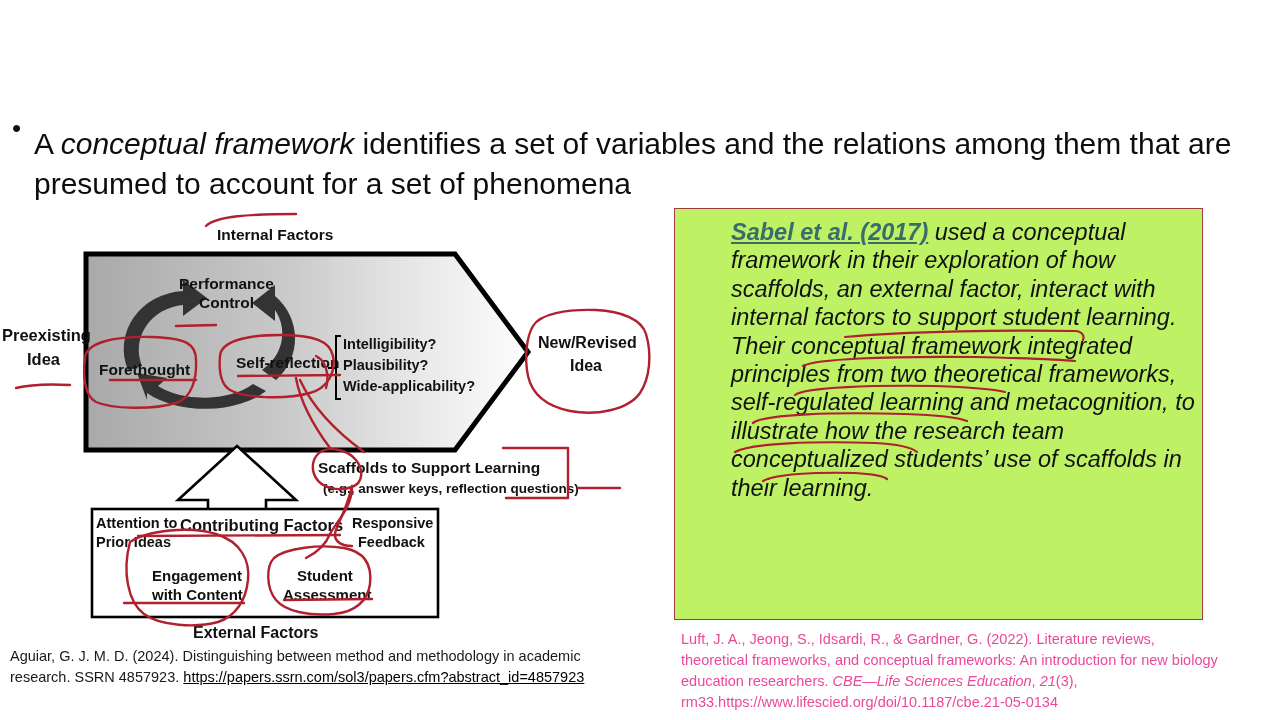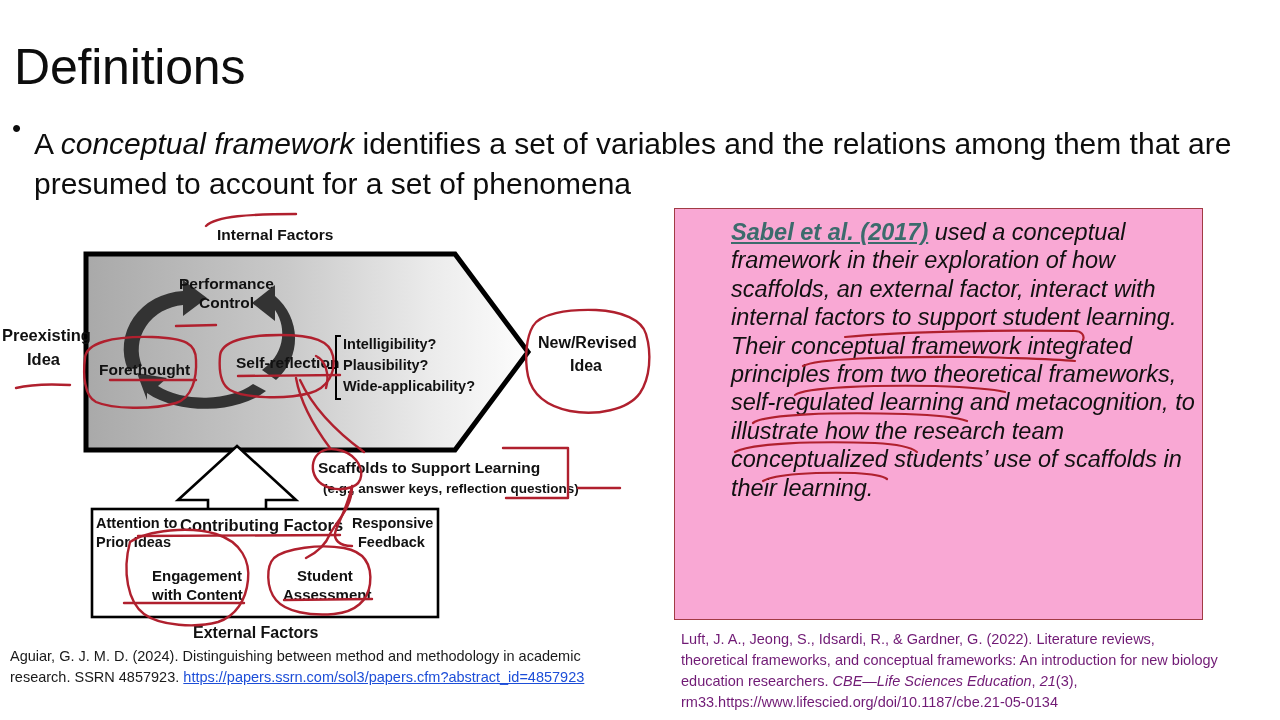--- a/index.html
+++ b/index.html
@@ -70,33 +70,33 @@
     position: absolute;
     left: 10px;
     top: 646px;
     width: 632px;
     font-size: 14.5px;
     line-height: 1.45;
     color: #1a1a1a;
   }
   #left-citation .it { }
   #left-citation .lnk {
-    color: #1d4ed8;
+    color: #000000;
     text-decoration: underline;
     word-break: break-all;
   }
 
   
   #quote-box {
     position: absolute;
     left: 674px;
     top: 208px;
     width: 529px;
     height: 412px;
-    background: #f9a8d4;
+    background: #bef264;
     border: 1.6px solid #a23b44;
     box-sizing: border-box;
   }
   #quote-text {
     position: absolute;
     left: 56px;
     top: 9px;
     width: 468px;
     font-size: 23.5px;
     line-height: 28.4px;
@@ -117,30 +117,29 @@
   }
 
   
   #right-citation {
     position: absolute;
     left: 681px;
     top: 629px;
     width: 540px;
     font-size: 14.5px;
     line-height: 1.46;
-    color: #701a75;
+    color: #ec4899;
   }
   #right-citation .it { font-style: italic; }
 </style>
 </head>
 <body>
 
 <div id="slide">
 
-  <div id="title">Definitions</div>
 
   <div id="bullet-row">
     <div id="bullet-dot">•</div>
     <div id="bullet-text"><span>A </span><span class="em">conceptual framework</span><span> identifies a set of variables and the relations among them that are presumed to account for a set of phenomena</span></div>
   </div>
 
   <div id="diagram">
     <svg width="660" height="445" viewBox="0 0 660 445" xmlns="http://www.w3.org/2000/svg">
       <defs>
         <linearGradient id="boxgrad" x1="0" y1="0" x2="1" y2="0">

